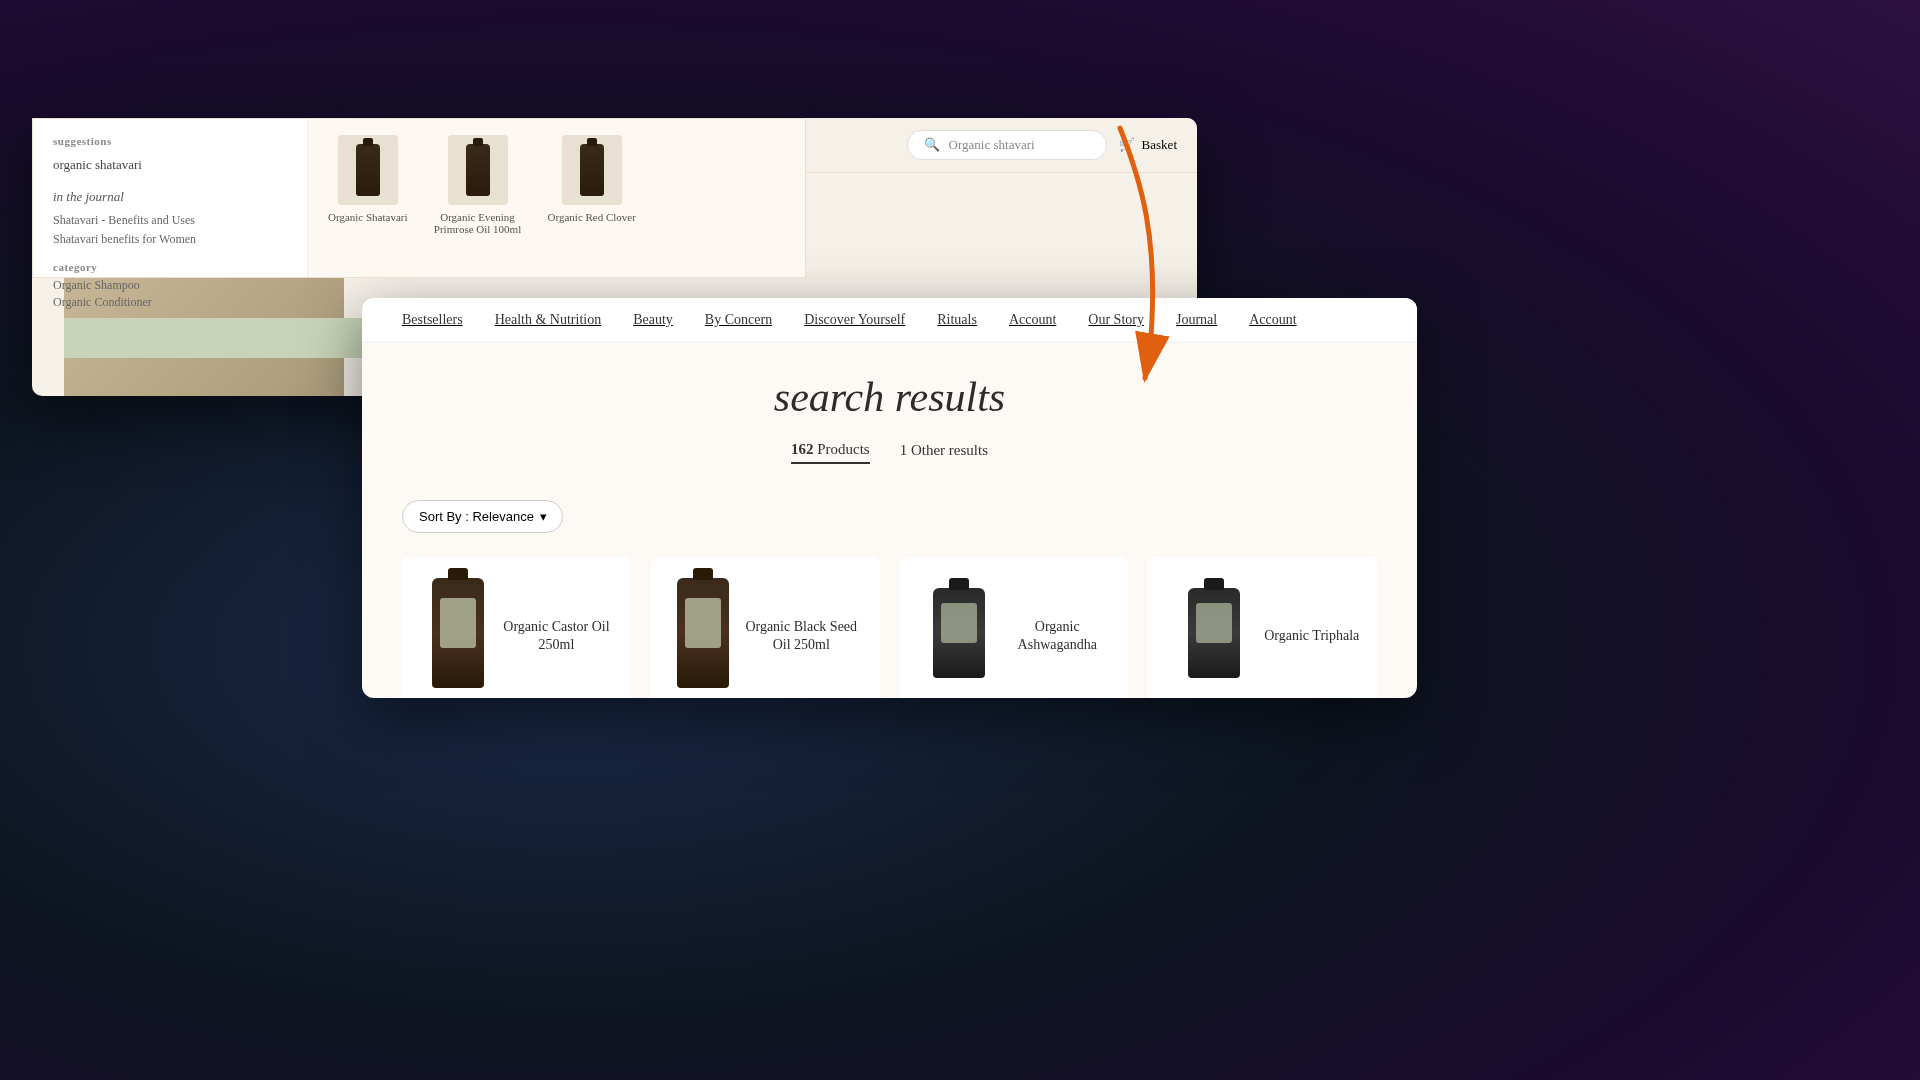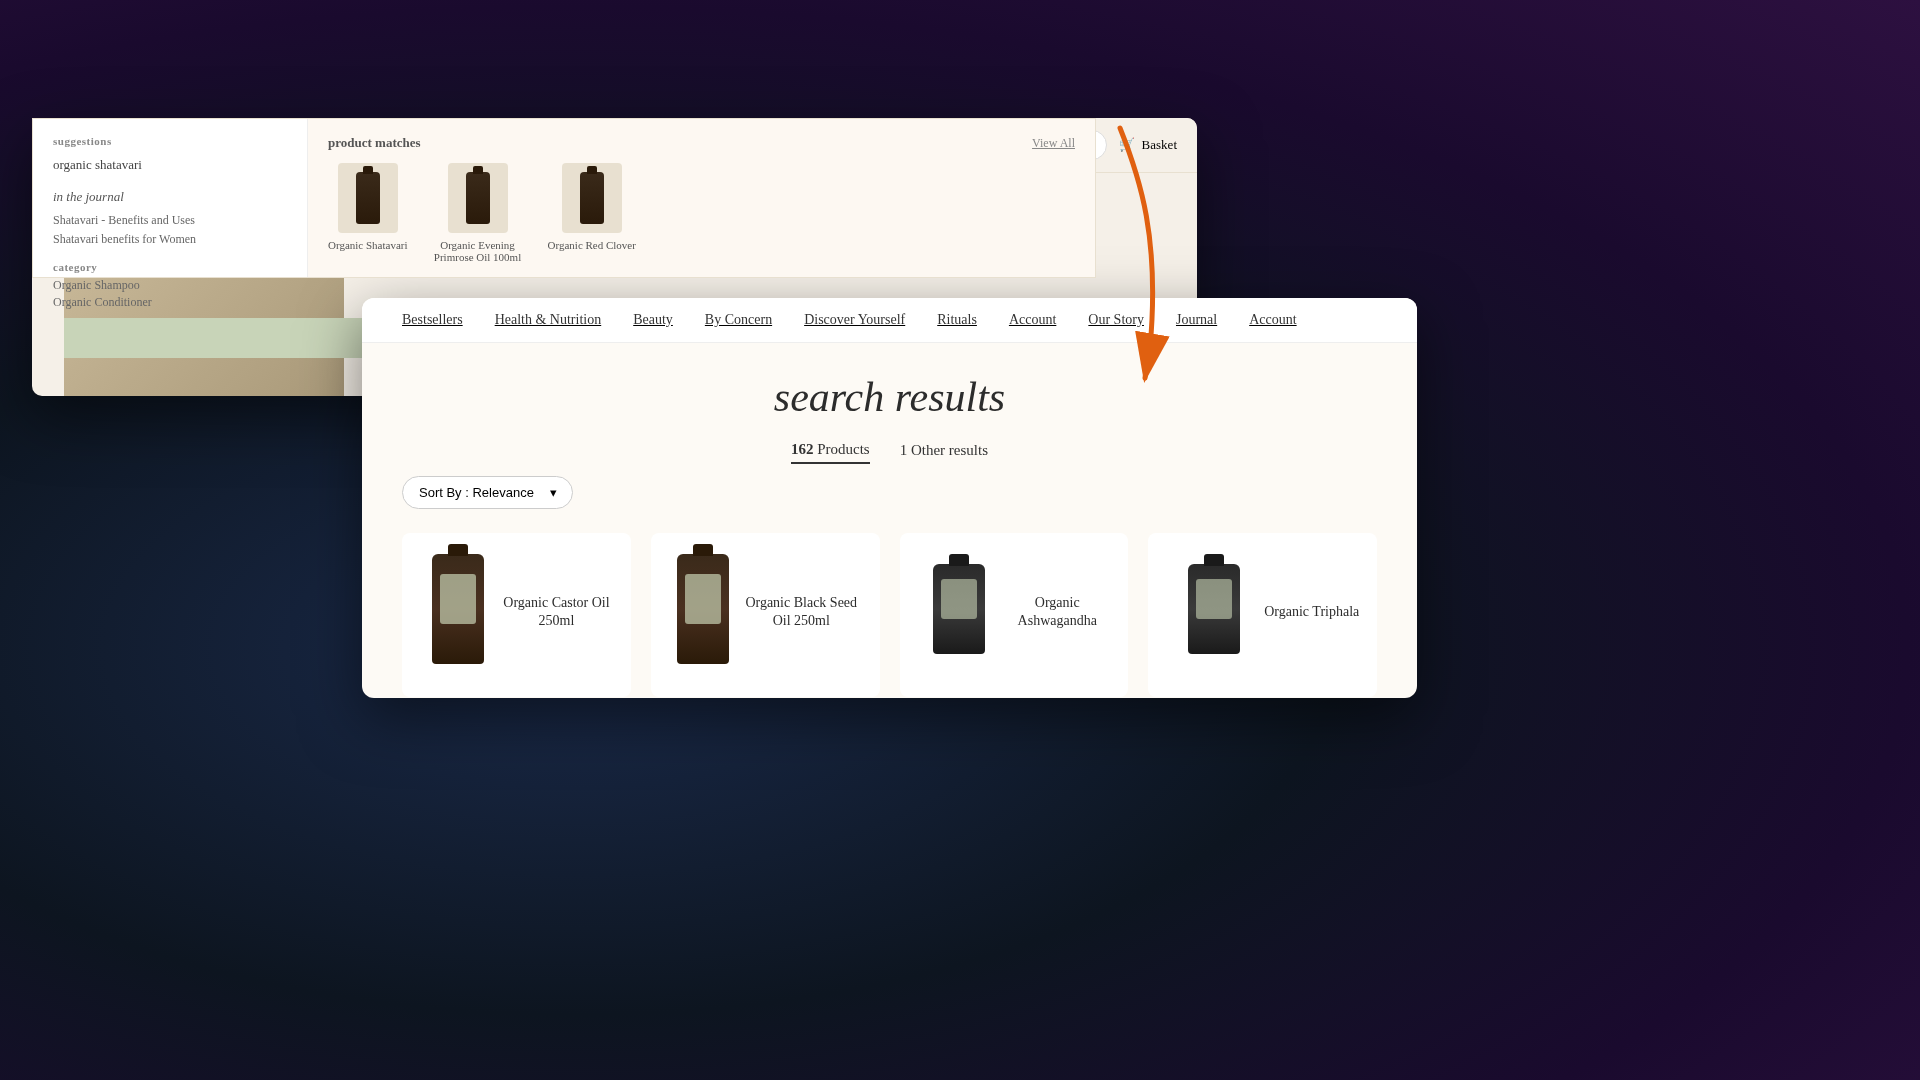--- a/index.html
+++ b/index.html
@@ -79,21 +79,21 @@
       align-items: flex-start;
       gap: 6px;
       font-size: 13px;
     }
 
     
     .dropdown-panel {
       position: absolute;
       top: 118px;
       left: 32px;
-      width: 1064px;
+      width: 774px;
       height: 160px;
       background: white;
       border: 1px solid #e8e0d0;
       display: flex;
       z-index: 10;
     }
 
     .dropdown-left {
       width: 275px;
       padding: 16px 20px;
@@ -261,21 +261,21 @@
       margin-bottom: 20px;
       font-family: 'Georgia', serif;
       font-style: italic;
     }
 
     .results-tabs {
       display: flex;
       justify-content: center;
       align-items: center;
       gap: 30px;
-      margin-bottom: 12px;
+      margin-bottom: 36px;
     }
 
     .results-tab {
       font-size: 15px;
       color: #333;
       cursor: pointer;
       padding-bottom: 4px;
     }
 
     .results-tab.active {
@@ -289,21 +289,21 @@
 
     .sort-btn {
       border: 1px solid #ccc;
       background: white;
       border-radius: 20px;
       padding: 8px 16px;
       font-size: 13px;
       cursor: pointer;
       display: flex;
       align-items: center;
-      gap: 16px;
+      gap: 6px;
     }
 
     .products-grid {
       display: grid;
       grid-template-columns: repeat(4, 1fr);
       gap: 20px;
     }
 
     .product-card {
       background: white;
@@ -489,24 +489,20 @@
     </div>
 
     <div style="margin-top:12px;">
       <div class="dropdown-category-title">category</div>
       <div class="dropdown-category-link">Organic Shampoo</div>
       <div class="dropdown-category-link">Organic Conditioner</div>
     </div>
   </div>
 
   <div class="dropdown-right">
-    <div class="product-matches-header">
-      <div class="product-matches-title">product matches</div>
-      <div class="view-all-link">View All</div>
-    </div>
     <div class="product-matches-grid">
       <div class="product-match-item">
         <div class="product-match-img">
           <div class="product-bottle"></div>
         </div>
         <div class="product-match-name">Organic Shatavari</div>
       </div>
       <div class="product-match-item">
         <div class="product-match-img">
           <div class="product-bottle"></div>

